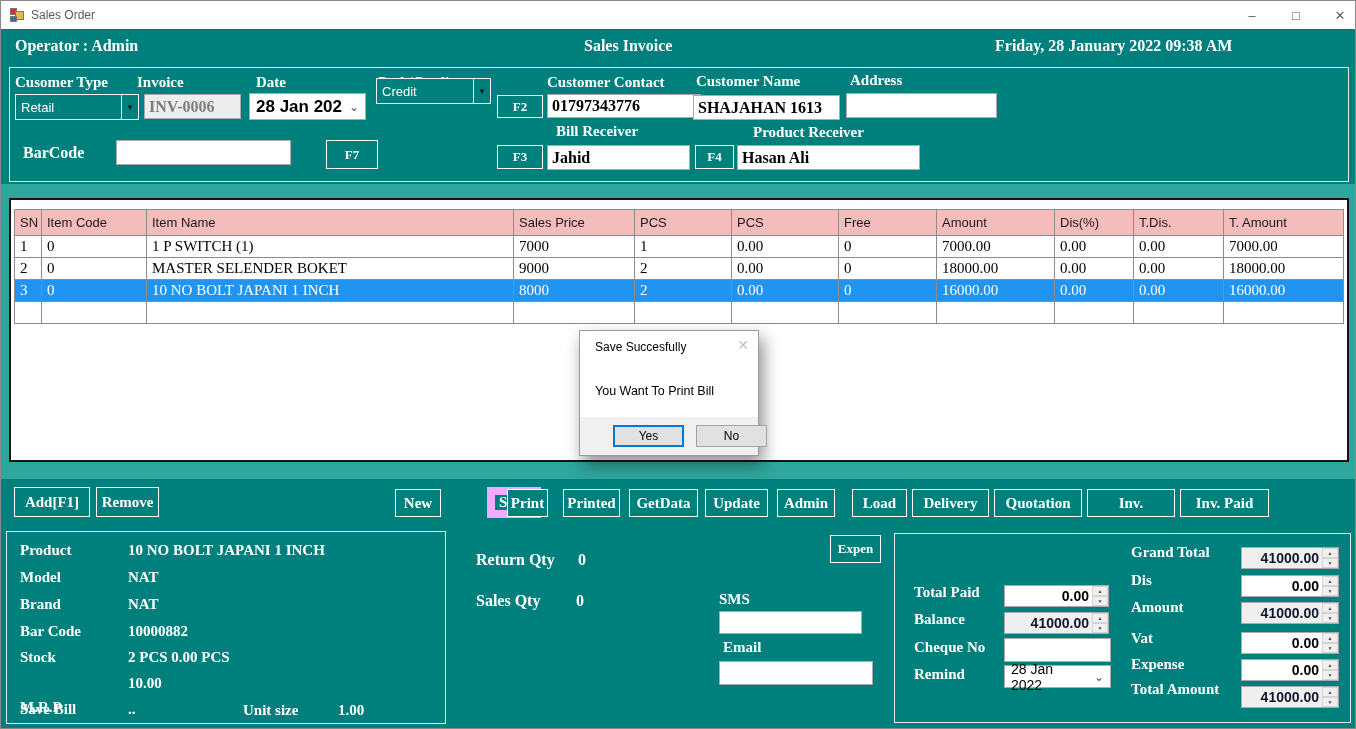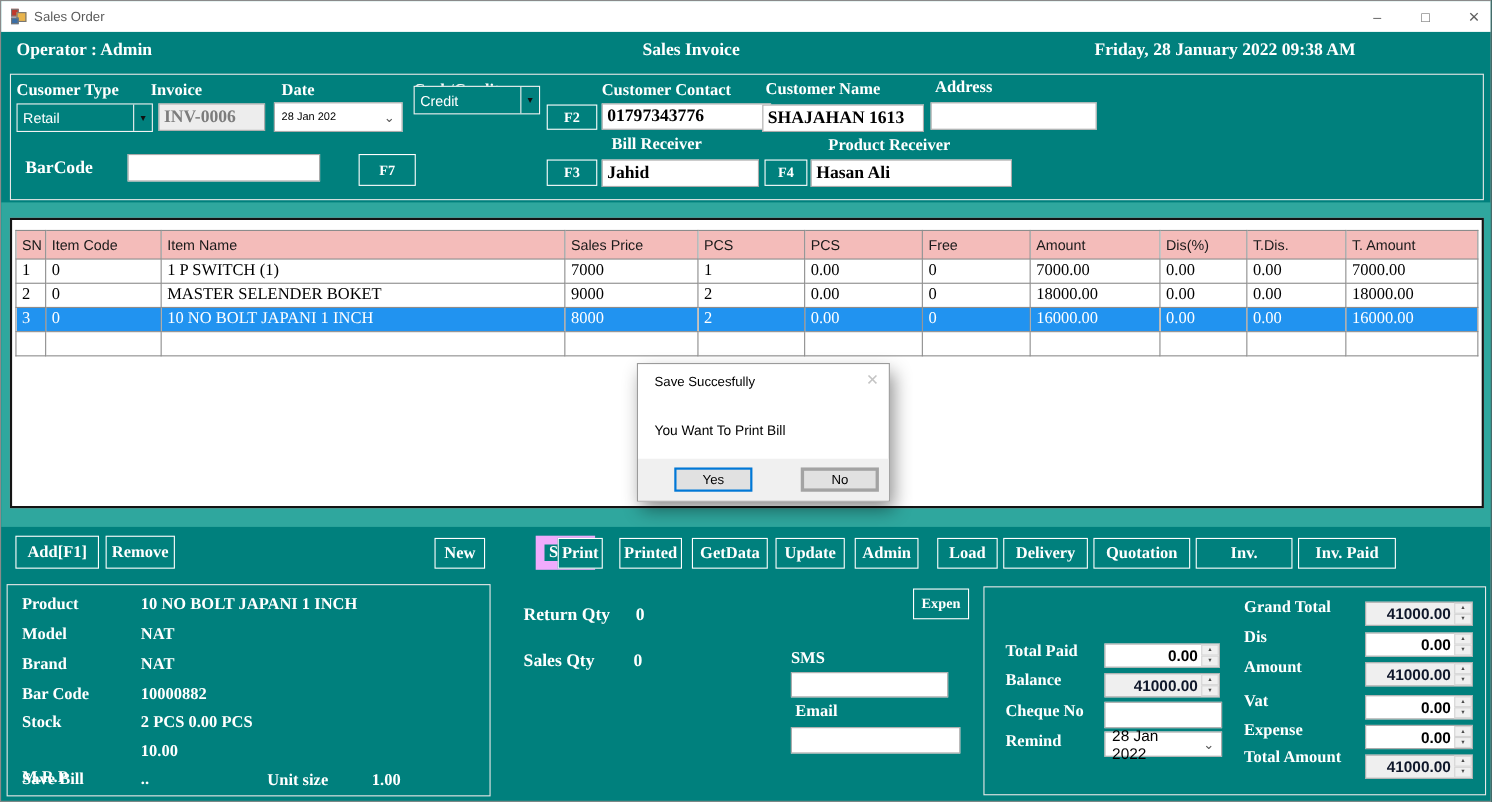--- a/index.html
+++ b/index.html
@@ -24,42 +24,42 @@
   
   .panel-border { position:absolute; border:1px solid #E8E8E8; }
   .lbl { position:absolute; color:#fff; font-weight:bold; font-size:15px; white-space:nowrap; }
   .val { position:absolute; color:#fff; font-weight:bold; font-size:15px; white-space:nowrap; }
   .tb { position:absolute; background:#fff; border:1px solid #ABABAB; font-family:"Liberation Serif",serif; font-weight:bold; font-size:16px; color:#000; padding:0 4px; outline:none; }
   .tb.dis { background:#EDEDED; color:#7C7C7C; }
   .combo { position:absolute; background:#00807D; border:1px solid #F2F2F2; color:#fff; font-family:"Liberation Sans",sans-serif; font-size:13px; display:flex; align-items:stretch; }
   .combo .ctxt { flex:1; display:flex; align-items:center; padding-left:5px; }
   .combo .cdd { width:17px; display:flex; align-items:center; justify-content:center; border-left:1px solid #F2F2F2; color:#101010; font-size:8px; }
   .datepick { position:absolute; background:#fff; border:1px solid #ABABAB; color:#000; font-family:"Liberation Sans",sans-serif; display:flex; align-items:stretch; }
-  .datepick .dtxt { flex:1; display:flex; align-items:center; padding-left:6px; font-weight:normal; font-size:10px; }
+  .datepick .dtxt { flex:1; display:flex; align-items:center; padding-left:6px; font-weight:bold; font-size:17px; }
   .datepick .dchev { width:22px; display:flex; align-items:center; justify-content:center; color:#555; font-size:12px; }
   .datepick.plain .dtxt { font-weight:normal; font-size:14px; }
   .tbtn { position:absolute; background:#00807D; border:1px solid #fff; color:#fff; font-family:"Liberation Serif",serif; font-weight:bold; font-size:15px; display:flex; align-items:center; justify-content:center; white-space:nowrap; cursor:default; }
   .tbtn.small { font-size:13px; }
   .tbtn.focused { border:8px solid #f0abfc;margin-left:40px; }
   
   .grid-band { position:absolute; left:0; top:183px; width:1356px; height:295px; background:#2FA79E; }
   .grid-box { position:absolute; left:8px; top:14px; width:1340px; height:264px; background:#fff; border:2px solid #141414; overflow:hidden; }
   table.grid { border-collapse:collapse; table-layout:fixed; position:absolute; left:3px; top:9px; }
   table.grid th { background:#F4BCBA; color:#1a1a1a; font-family:"Liberation Sans",sans-serif; font-size:13px; font-weight:normal; text-align:left; height:26px; padding:0 0 0 5px; border:1px solid #8C8C8C; overflow:hidden; white-space:nowrap; }
   table.grid td { background:#fff; color:#000; font-family:"Liberation Serif",serif; font-size:15px; height:22px; padding:0 0 0 5px; border:1px solid #8C8C8C; overflow:hidden; white-space:nowrap; }
   table.grid tr.selected td { background:#2193F0; color:#fff; }
   
-  .dialog { position:absolute; left:578px; top:329px; width:230px; height:126px; background:#fff; border:1px solid #9B9B9B; box-shadow:4px 8px 16px rgba(0,0,0,.45); font-family:"Liberation Sans",sans-serif; z-index:20; }
+  .dialog { position:absolute; left:578px; top:329px; width:180px; height:126px; background:#fff; border:1px solid #9B9B9B; box-shadow:4px 8px 16px rgba(0,0,0,.45); font-family:"Liberation Sans",sans-serif; z-index:20; }
   .dlg-title { position:absolute; left:15px; top:9px; font-size:12px; color:#000; }
   .dlg-close { position:absolute; right:9px; top:6px; font-size:14px; color:#C4C4C4; }
   .dlg-msg { position:absolute; left:15px; top:53px; font-size:12.5px; color:#000; }
   .dlg-footer { position:absolute; left:0; bottom:0; width:100%; height:38px; background:#F0F0F0; }
   .dlg-btn { position:absolute; top:8px; width:71px; height:22px; background:#E1E1E1; font-size:12px; color:#000; display:flex; align-items:center; justify-content:center; }
   .dlg-btn.yes { left:33px; border:2px solid #0078D7; }
-  .dlg-btn.no  { left:116px; border:3px solid #a3a3a3;margin-left:32px; }
+  .dlg-btn.no  { left:116px; border:1px solid #a3a3a3; }
   
   .spin { position:absolute; display:flex; align-items:stretch; background:#fff; border:1px solid #ABABAB; font-family:"Liberation Sans",sans-serif; }
   .spin .sval { flex:1; text-align:right; font-size:14px; font-weight:bold; color:#000; display:flex; align-items:center; justify-content:flex-end; padding-right:3px; overflow:hidden; }
   .spin .sbtns { width:16px; display:flex; flex-direction:column; }
   .spin .sbtns span { flex:1; background:#F0F0F0; border:1px solid #D4D4D4; display:flex; align-items:center; justify-content:center; font-size:5px; color:#4a4a4a; }
   .spin.dis { background:#EFEFEF; }
   .spin.dis .sval { color:#0f172a; }
 </style>
 </head>
 <body>

